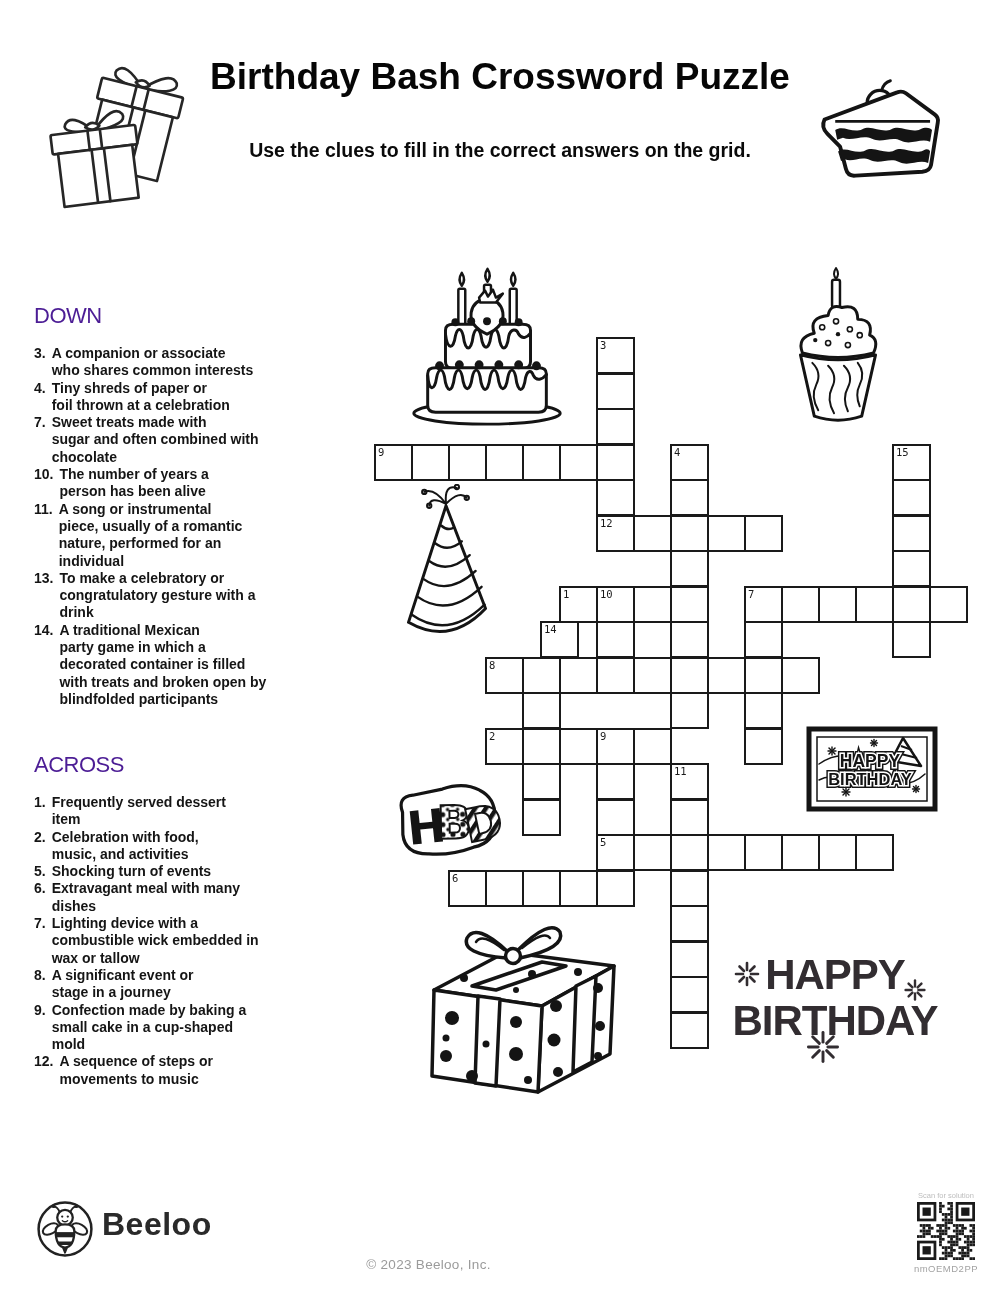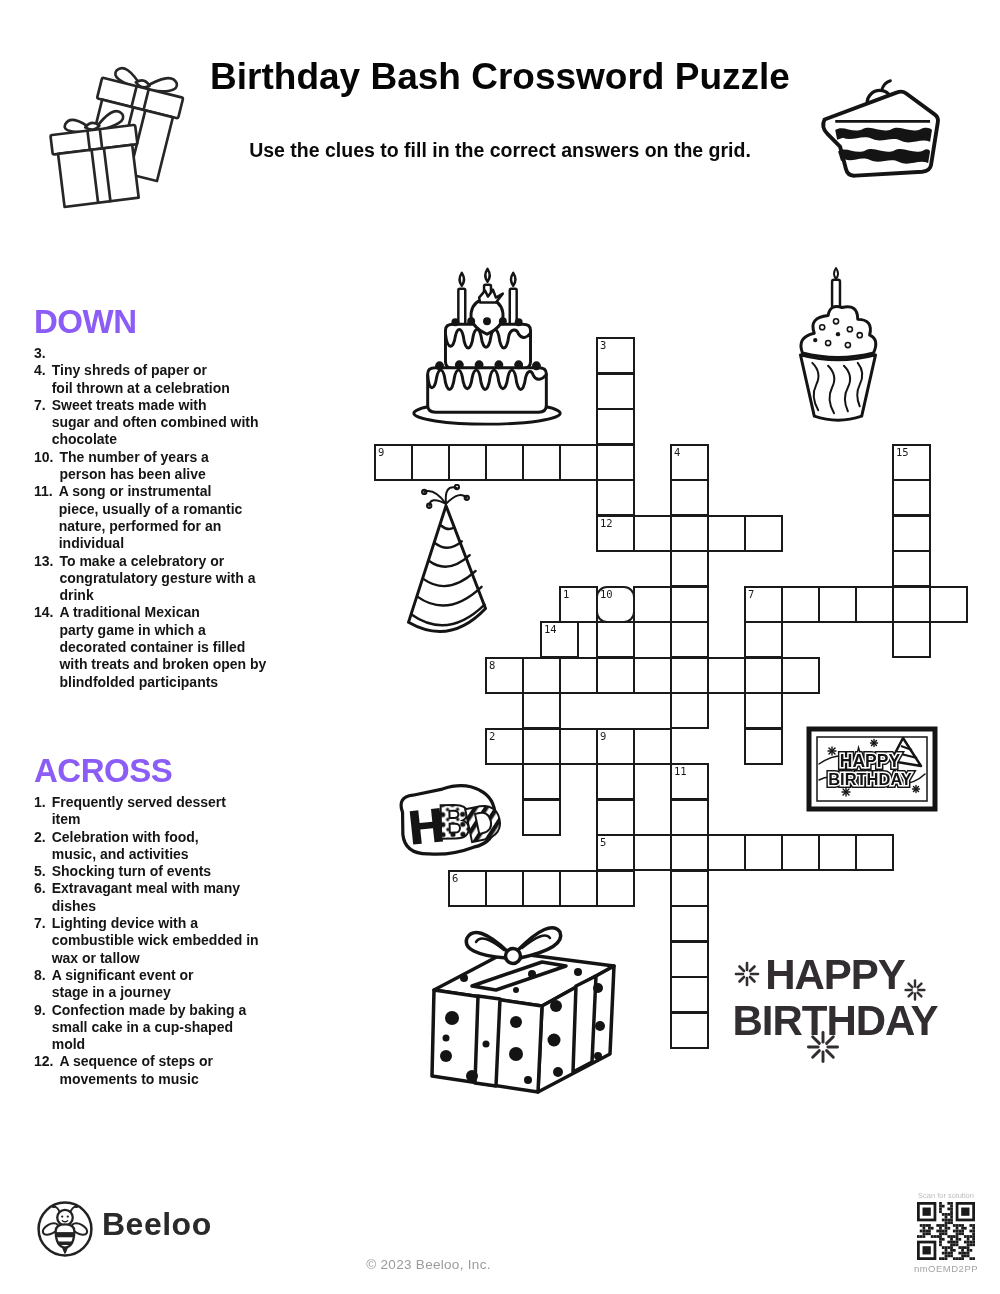--- a/index.html
+++ b/index.html
@@ -2,21 +2,21 @@
 <html><head>
 <meta charset="utf-8">
 <style>
   html,body{margin:0;padding:0;background:#e8e8e8;}
   .page{position:relative;width:1000px;height:1294px;background:#fff;overflow:hidden;
         font-family:"Liberation Sans",sans-serif;color:#111;}
   .abs{position:absolute;}
   .title{left:150px;top:56px;width:700px;text-align:center;font-size:37px;font-weight:bold;
          letter-spacing:0px;color:#060606;}
   .subtitle{left:150px;top:139px;width:700px;text-align:center;font-size:19.5px;font-weight:bold;color:#0a0a0a;}
-  .section-heading{left:34px;font-size:33px;font-weight:bold;color:#8b5cf6;letter-spacing:-0.5px;}
+  .section-heading{left:34px;font-size:22px;font-weight:normal;color:#4c1d95;letter-spacing:-0.5px;}
   #down-heading{top:303px;}
   #across-heading{top:752px;}
   .clue-list{left:34px;width:322px;}
   #down-list{top:345px;}
   #across-list{top:794px;}
   .clue{display:flex;font-size:14px;line-height:17.3px;font-weight:bold;color:#151515;}
   .clue-num{margin-right:6px;white-space:nowrap;}
   .clue-text{white-space:pre-line;}
   #grid{left:374px;top:337px;width:600px;height:715px;z-index:3;}
   .cell{position:absolute;width:39px;height:37px;border:2px solid #1a1a1a;box-sizing:border-box;background:#fff;}
@@ -77,20 +77,22 @@
       <line x1="24" y1="44" x2="122" y2="44" stroke="#141414" stroke-width="3"></line>
       <path d="M24 53 C32 47 42 57 52 52 C62 47 72 57 82 52 C92 47 102 57 112 52 C118 49 123 51 124 53 L122 65 C112 61 102 69 92 64 C82 59 72 67 62 62 C52 57 42 65 32 61 L26 63 Z" fill="#141414"></path>
       <path d="M27 75 C35 69 45 79 55 74 C65 69 75 79 85 74 C95 69 105 79 115 74 C119 72 121 73 122 75 L120 87 C110 83 100 91 90 86 C80 81 70 89 60 84 C50 79 42 87 34 83 L30 85 Z" fill="#141414"></path>
     </svg>
   </div>
 
   <div class="abs section-heading" id="down-heading">DOWN</div>
   <div class="abs clue-list" id="down-list">
       <div class="clue">
         <span class="clue-num">3.</span>
+        <span class="clue-text">A companion or associate
+who shares common interests</span>
       </div>
       <div class="clue">
         <span class="clue-num">4.</span>
         <span class="clue-text">Tiny shreds of paper or
 foil thrown at a celebration</span>
       </div>
       <div class="clue">
         <span class="clue-num">7.</span>
         <span class="clue-text">Sweet treats made with
 sugar and often combined with
@@ -198,21 +200,21 @@
       <div class="cell" style="left: 259px; top: 177.5px; width: 39px; height: 37px;"></div>
       <div class="cell" style="left: 296px; top: 177.5px; width: 39px; height: 37px;"></div>
       <div class="cell" style="left: 333px; top: 177.5px; width: 39px; height: 37px;"></div>
       <div class="cell" style="left: 370px; top: 177.5px; width: 39px; height: 37px;"></div>
       <div class="cell" style="left: 518px; top: 177.5px; width: 39px; height: 37px;"></div>
       <div class="cell" style="left: 296px; top: 213px; width: 39px; height: 37px;"></div>
       <div class="cell" style="left: 518px; top: 213px; width: 39px; height: 37px;"></div>
       <div class="cell" style="left: 185px; top: 248.5px; width: 39px; height: 37px;">
         <span class="cell-num">1</span>
       </div>
-      <div class="cell" style="left: 222px; top: 248.5px; width: 39px; height: 37px; border-radius: 11px;">
+      <div class="cell" style="left: 222px; top: 248.5px; width: 39px; height: 37px;">
         <span class="cell-num">10</span>
       </div>
       <div class="cell" style="left: 259px; top: 248.5px; width: 39px; height: 37px;"></div>
       <div class="cell" style="left: 296px; top: 248.5px; width: 39px; height: 37px;"></div>
       <div class="cell" style="left: 370px; top: 248.5px; width: 39px; height: 37px;">
         <span class="cell-num">7</span>
       </div>
       <div class="cell" style="left: 407px; top: 248.5px; width: 39px; height: 37px;"></div>
       <div class="cell" style="left: 444px; top: 248.5px; width: 39px; height: 37px;"></div>
       <div class="cell" style="left: 481px; top: 248.5px; width: 39px; height: 37px;"></div>

